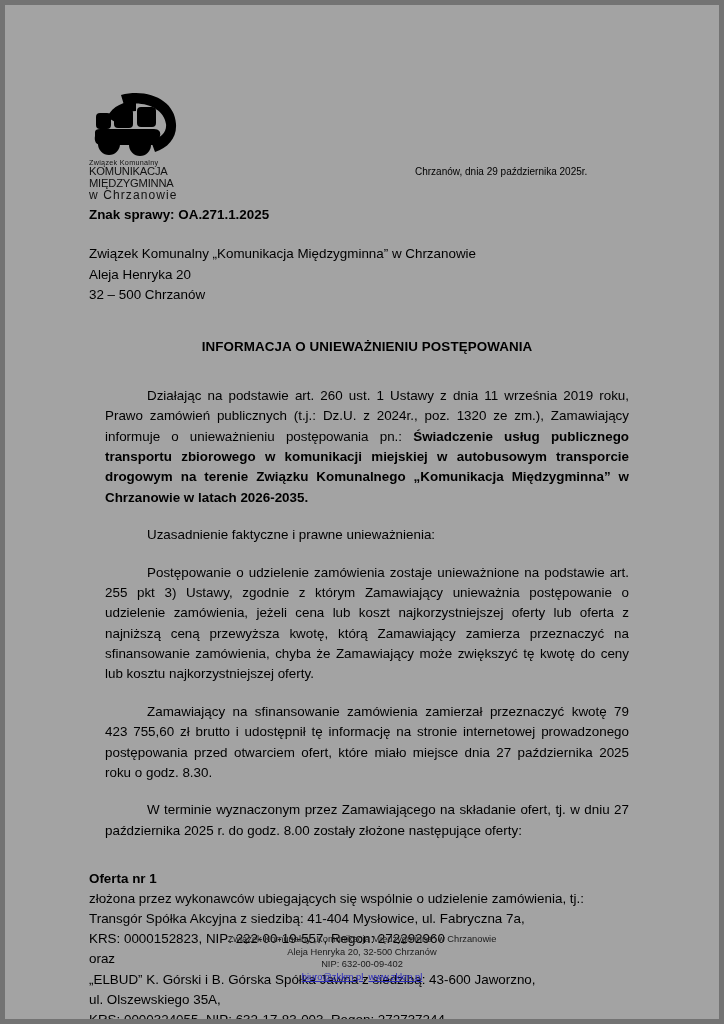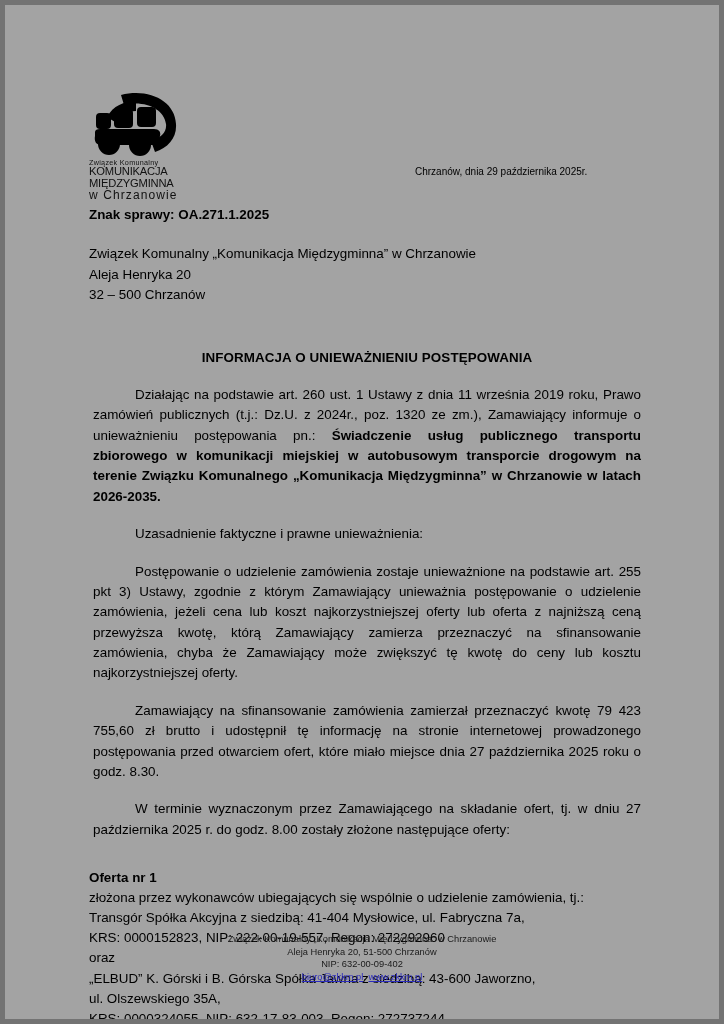--- a/index.html
+++ b/index.html
@@ -79,25 +79,25 @@
   .spacer-sm { height: 13px; }
   .spacer-md { height: 19px; }
 
   .addr-line { font-size: 13.4px; }
 
   .doc-title {
     text-align: center;
     font-weight: bold;
     font-size: 13.4px;
     letter-spacing: 0.1px;
-    margin-top: 42px;
+    margin-top: 31px;
   }
 
   p.para {
-    margin: 4px;
+    margin: 16px;
     text-align: justify;
     text-indent: 42px;
     font-size: 13.4px;
     line-height: 1.52;
   }
   p.para + p.para { margin-top: 17px; }
   .b { font-weight: bold; }
 
   
   .offer {
@@ -190,18 +190,18 @@
       <div class="row">„ELBUD” K. Górski i B. Górska Spółka Jawna z siedzibą: 43-600 Jaworzno,</div>
       <div class="row">ul. Olszewskiego 35A,</div>
       <div class="row">KRS: 0000324055, NIP: 632-17-83-003, Regon: 272737244</div>
       <div class="row price">Cena oferty brutto: 106 328 626,54 zł</div>
     </div>
 
   </div>
 
   <div class="footer">
     <div>Związek Komunalny „Komunikacja Międzygminna” w Chrzanowie</div>
-    <div>Aleja Henryka 20, 51-500 Chrzanów</div>
+    <div>Aleja Henryka 20, 32-500 Chrzanów</div>
     <div>NIP: 632-00-09-402</div>
     <div><span class="link">biuro@zkkm.pl</span><span>, </span><span class="link">www.zkkm.pl</span></div>
   </div>
 
 </div>
 
 </body></html>

